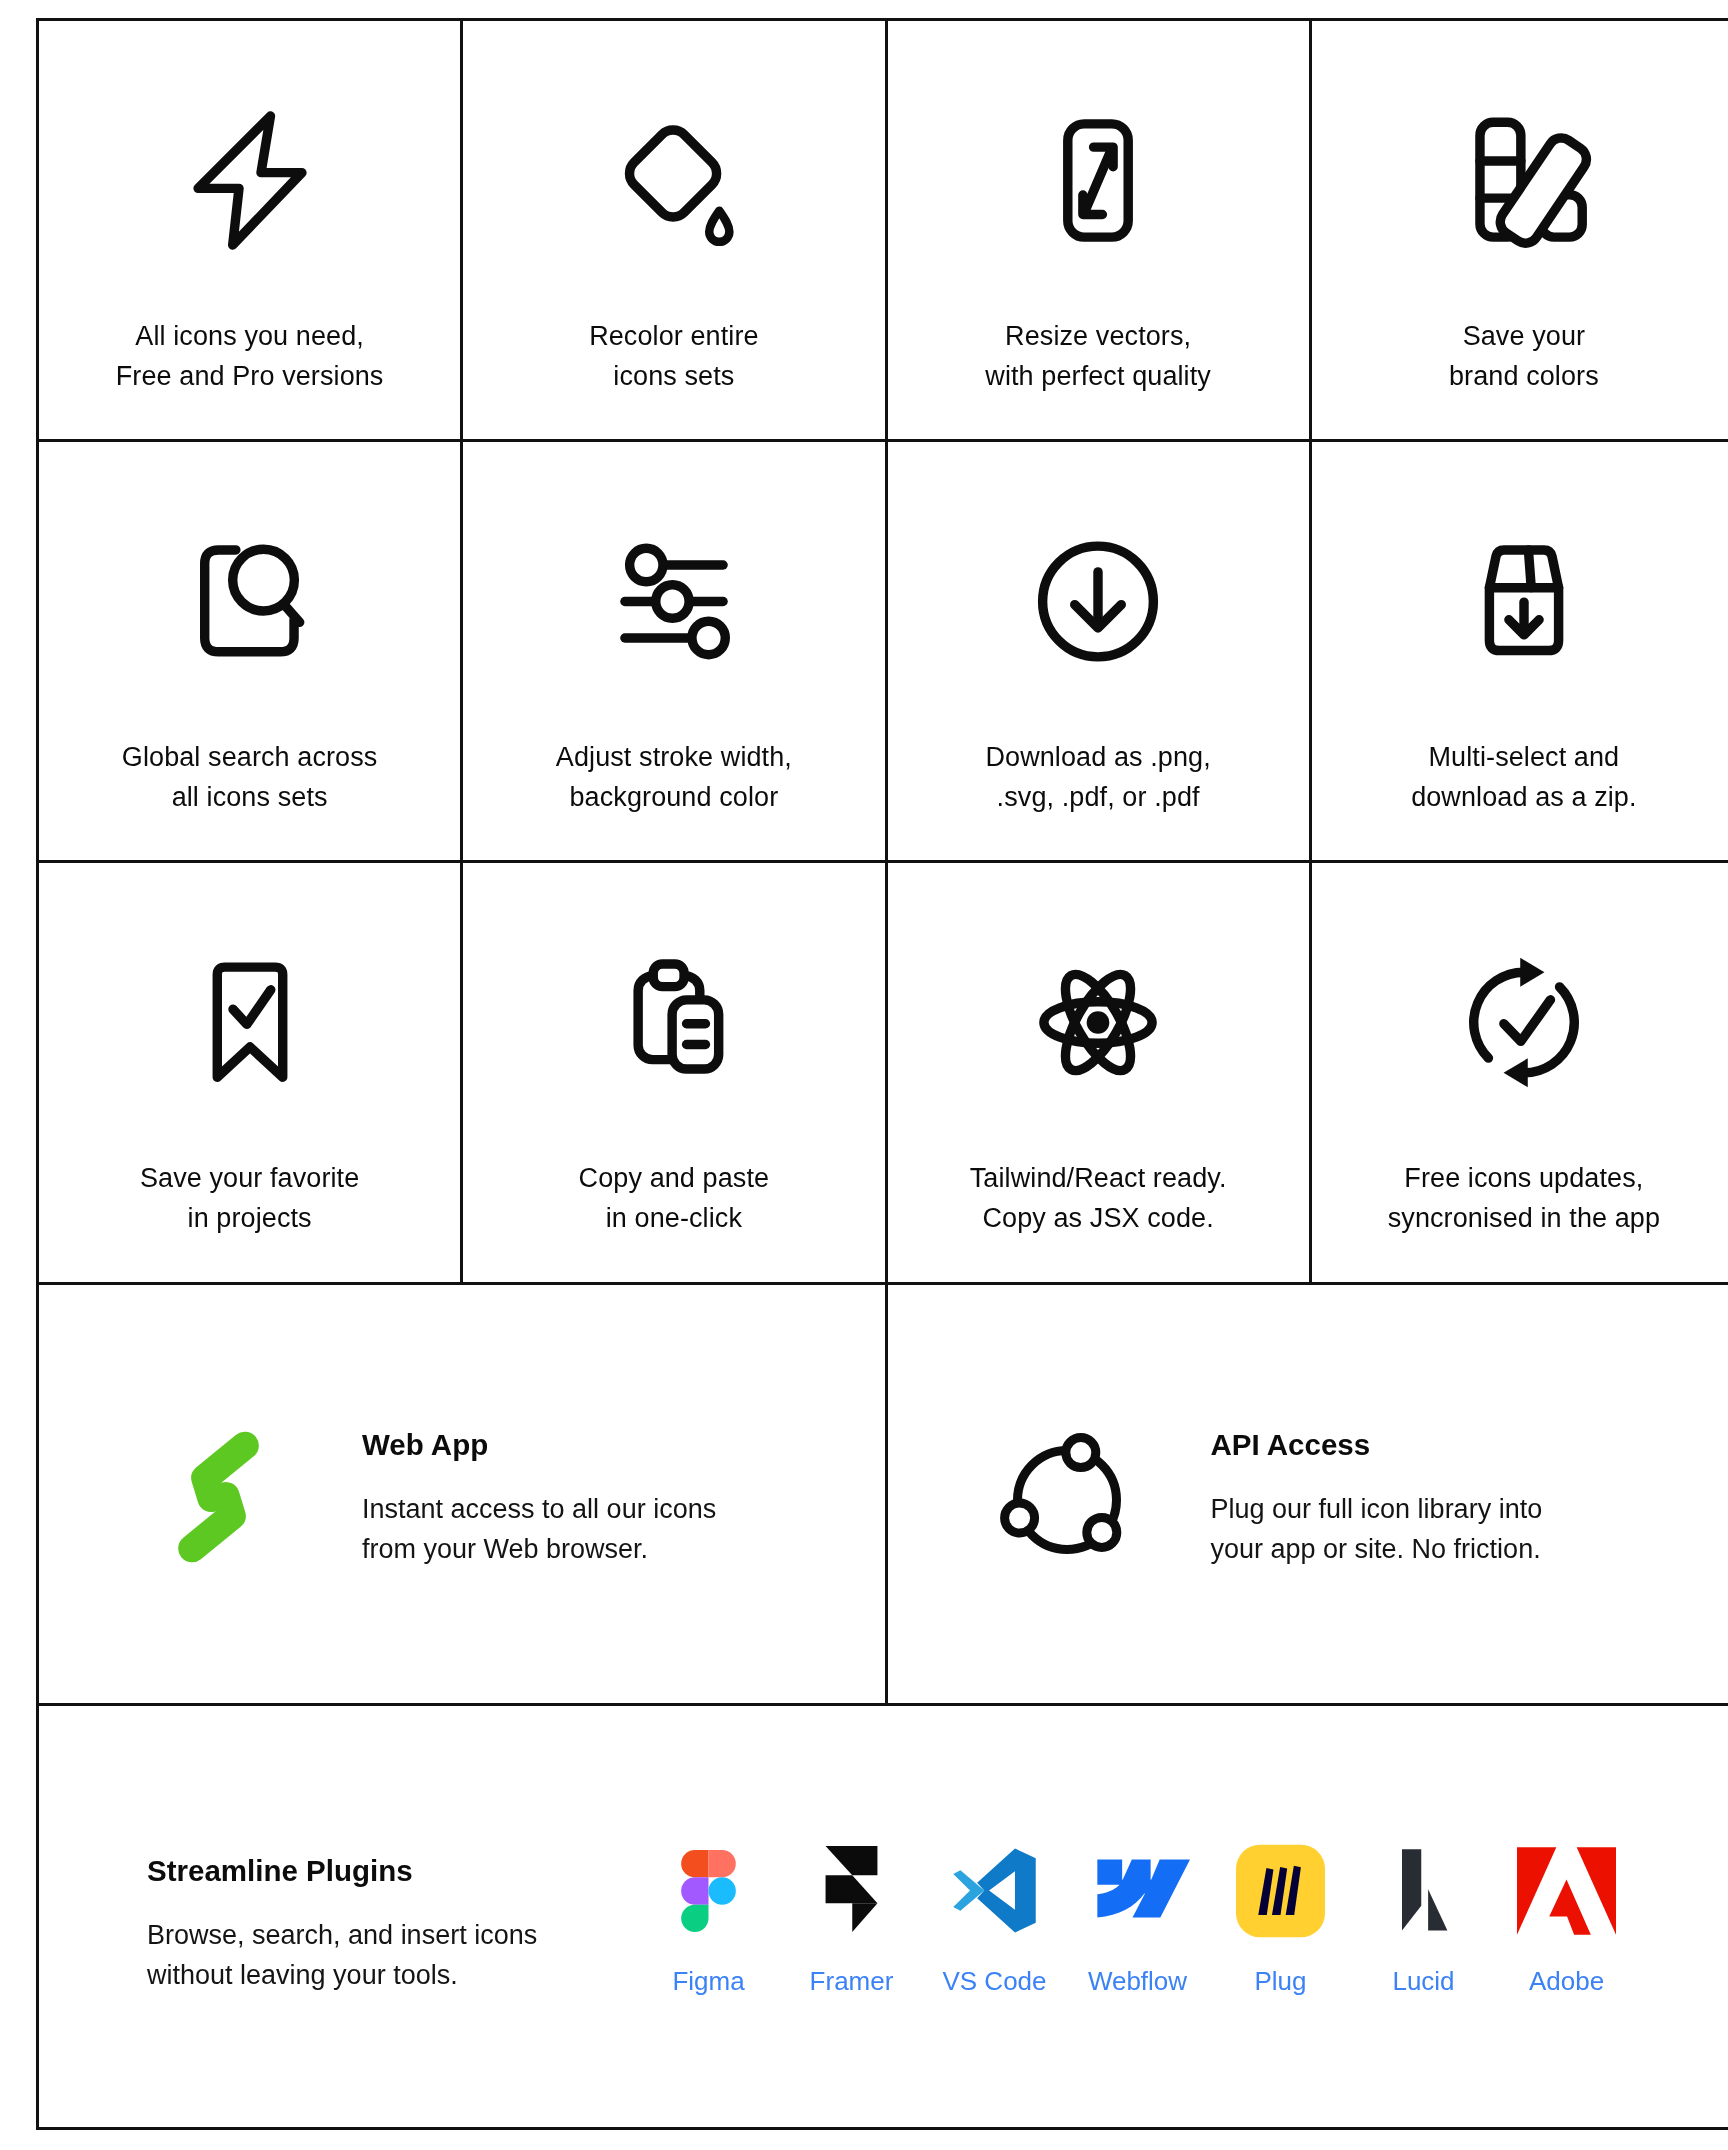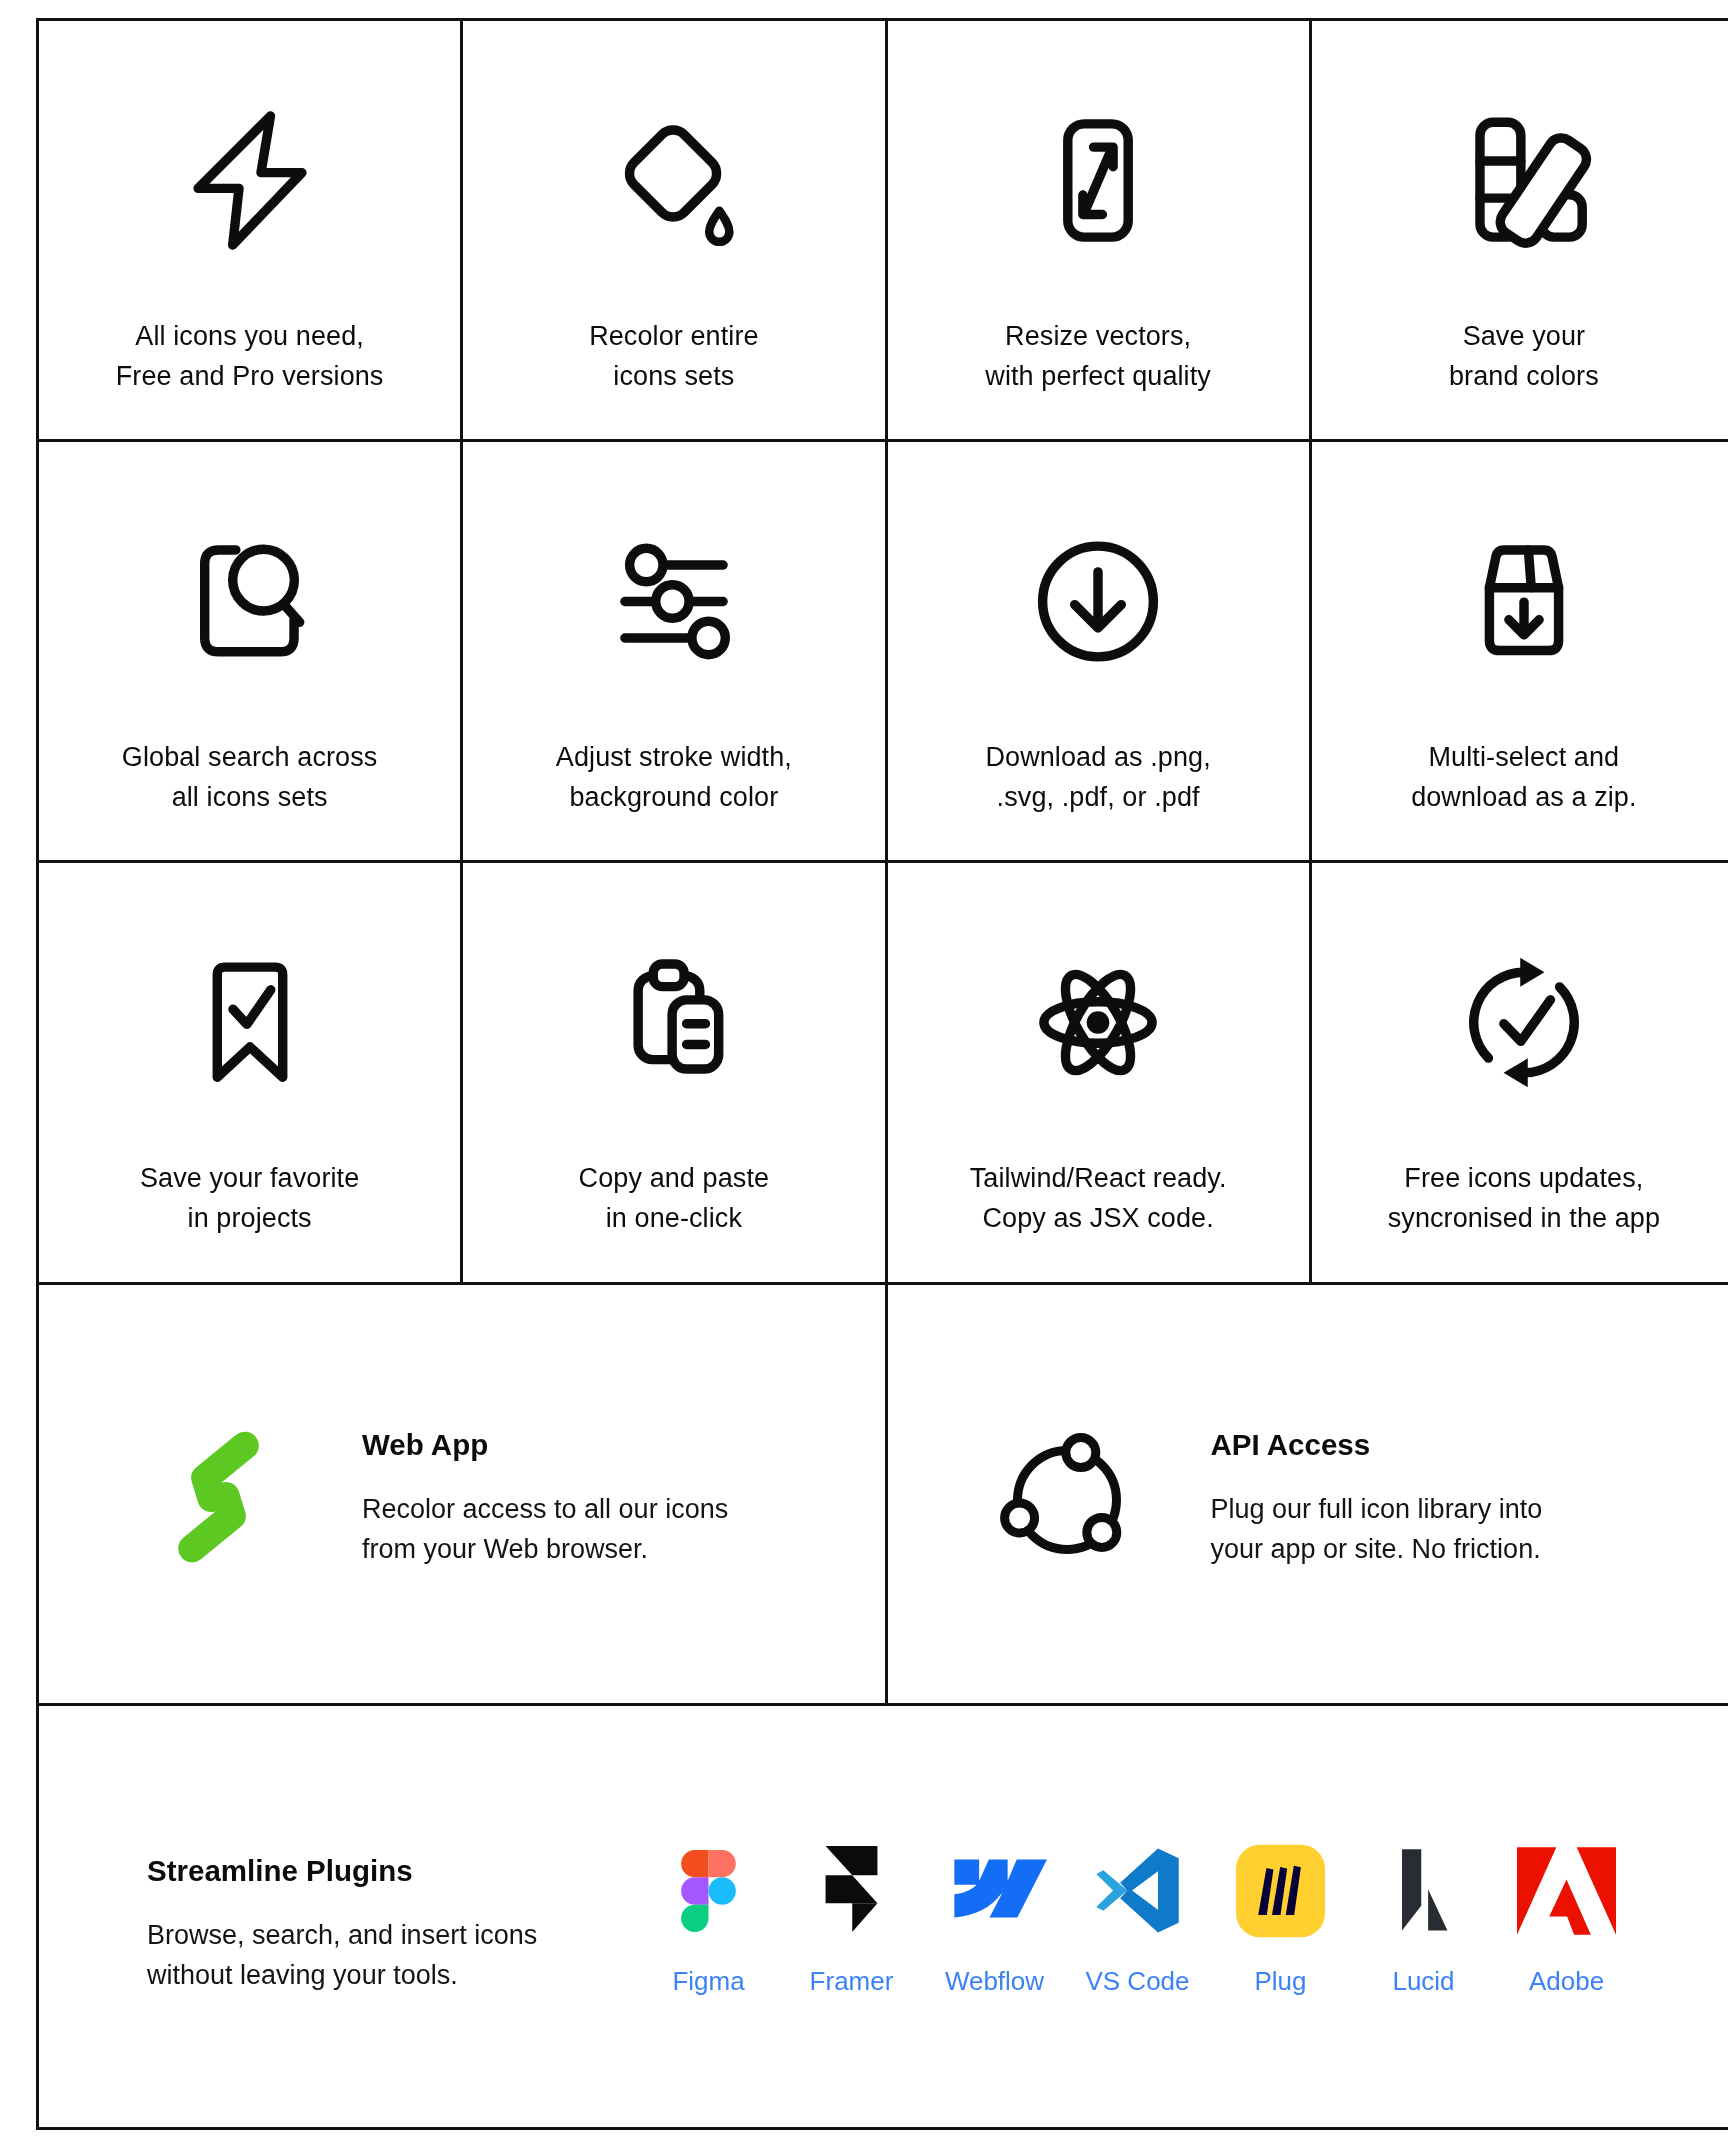--- a/index.html
+++ b/index.html
@@ -200,21 +200,21 @@
 
   <div class="cell span2">
     <span class="app-logo">
       <svg width="89" height="134" viewBox="0 0 32 48" fill="none" stroke="#5CC821" stroke-width="10" stroke-linecap="round" stroke-linejoin="round">
         <path d="M25.5 5.5 L11.2 17.2 L13.4 24.4"></path>
         <path d="M6.5 42.5 L20.8 30.8 L18.6 23.6"></path>
       </svg>
     </span>
     <div class="app-text">
       <div class="app-title">Web App</div>
-      <div class="app-body">Recolor access to all our icons
+      <div class="app-body">Instant access to all our icons
 from your Web browser.</div>
     </div>
   </div>
 
   <div class="cell span2 last-col">
     <span class="app-logo">
       <svg class="stroke-icon" width="144" height="144" viewBox="0 0 48 48" stroke-width="3.2">
         <circle cx="24" cy="25" r="16.5"></circle>
         <circle cx="28.6" cy="9.2" r="5" fill="#fff"></circle>
         <circle cx="8.2" cy="31" r="5" fill="#fff"></circle>
@@ -256,35 +256,35 @@
             <path d="M1.5 0H22.5V11.8H12.3Z"></path>
             <path d="M1.5 11.8H12.3L22.5 23.2H1.5Z"></path>
             <path d="M12.3 23.2H22.5L12.3 34.8Z"></path>
           </svg>
         </span>
         <span class="plugin-label">Framer</span>
       </div>
 
       <div class="plugin">
         <span class="plugin-logo">
-          <svg width="105" height="66" viewBox="0 0 40 25" fill="#146EF5">
-            <path d="M40 .5 28.7 22.6H18.1l4.75-9.15h-.21C18.9 18.55 13.15 21.85 4.7 22.6v-8.9s5.3-.3 8.45-3.6H4.7V.5h9.45v7.75h.21L17.85.5h7.15v7.7h.21L28.45.5Z"></path>
-          </svg>
-        </span>
-        <span class="plugin-label">Webflow</span>
-      </div>
-
-      <div class="plugin">
-        <span class="plugin-logo">
           <svg width="91" height="91" viewBox="0 0 32 32">
             <path fill="#2AA3DF" d="M4 8.9 1.5 10.2 7.4 16 1.5 21.8 4 23.1 12.4 16Z"></path>
             <path fill="#0F7BC8" fill-rule="evenodd" d="M23.2 1.2 9.9 13.3 12.4 16 9.9 18.7 23.2 30.8 30.5 27.3V4.7ZM23.2 9.2 14.1 16 23.2 22.8Z"></path>
           </svg>
         </span>
         <span class="plugin-label">VS Code</span>
+      </div>
+
+      <div class="plugin">
+        <span class="plugin-logo">
+          <svg width="105" height="66" viewBox="0 0 40 25" fill="#146EF5">
+            <path d="M40 .5 28.7 22.6H18.1l4.75-9.15h-.21C18.9 18.55 13.15 21.85 4.7 22.6v-8.9s5.3-.3 8.45-3.6H4.7V.5h9.45v7.75h.21L17.85.5h7.15v7.7h.21L28.45.5Z"></path>
+          </svg>
+        </span>
+        <span class="plugin-label">Webflow</span>
       </div>
 
       <div class="plugin">
         <span class="plugin-logo">
           <svg width="89" height="94" viewBox="0 0 48 50">
             <rect width="48" height="50" rx="13" fill="#FFD02F"></rect>
             <g fill="#050038">
               <path d="M12 38 16.4 12.6 20.2 13.4 16.6 38Z"></path>
               <path d="M19.4 38 23.8 12 27.6 12.8 24 38Z"></path>
               <path d="M26.8 38 31.2 11.4 35 12.2 31.4 38Z"></path>

